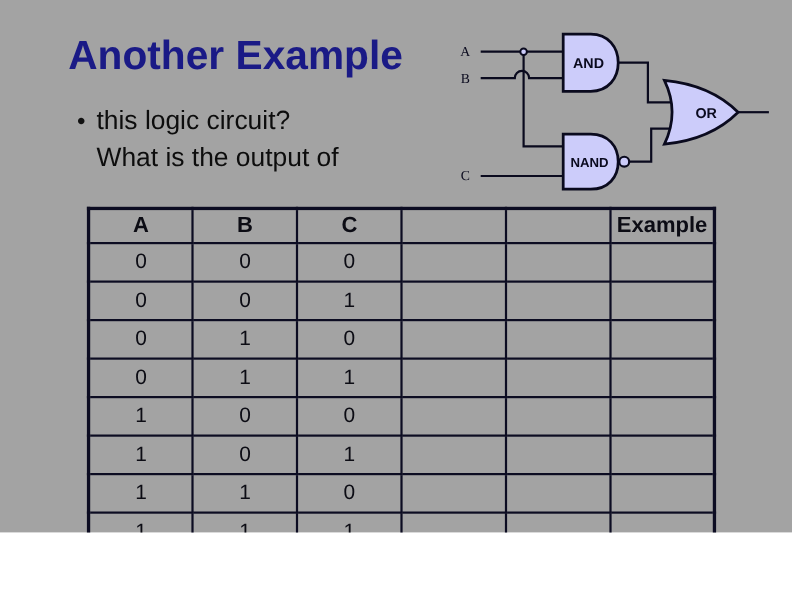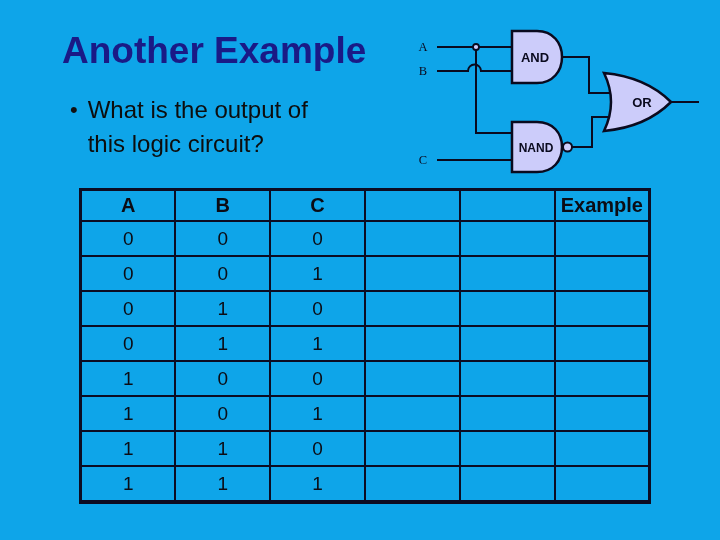--- a/index.html
+++ b/index.html
@@ -1,19 +1,19 @@
 <!DOCTYPE html>
 <html><head>
 <meta charset="utf-8">
 <style>
   html,body{margin:0;padding:0;}
   body{width:720px;height:540px;font-family:"Liberation Sans",sans-serif;}
   .slide{
-    position:relative;width:720px;height:540px;
-    background:#0ea5e9;overflow:hidden;
+    position:relative;width:720px;height:484px;
+    background:#a3a3a3;overflow:hidden;
   }
   .title{
     position:absolute;left:62px;top:30px;margin:0;
     font-size:37px;font-weight:700;color:#1a1a86;
     letter-spacing:0px;white-space:nowrap;
   }
   .bullet-row{
     position:absolute;left:70px;top:93px;display:flex;align-items:flex-start;
   }
   .bullet-marker{
@@ -53,22 +53,22 @@
 </head>
 <body>
 
 <div class="slide">
 
   <h1 class="title">Another Example</h1>
 
   <div class="bullet-row">
     <span class="bullet-marker">•</span>
     <div class="bullet-text">
+      <div>this logic circuit?</div>
       <div>What is the output of</div>
-      <div>this logic circuit?</div>
     </div>
   </div>
 
   <svg class="circuit-svg" width="720" height="540" viewBox="0 0 720 540">
 
     <path class="wire" d="M437,47 H512"></path>
     <path class="wire" d="M437,71 H468 A6.5,6.5 0 0 1 481,71 H512"></path>
     <path class="wire" d="M476,47 V133 H512"></path>
     <path class="wire" d="M437,160 H512"></path>
 

